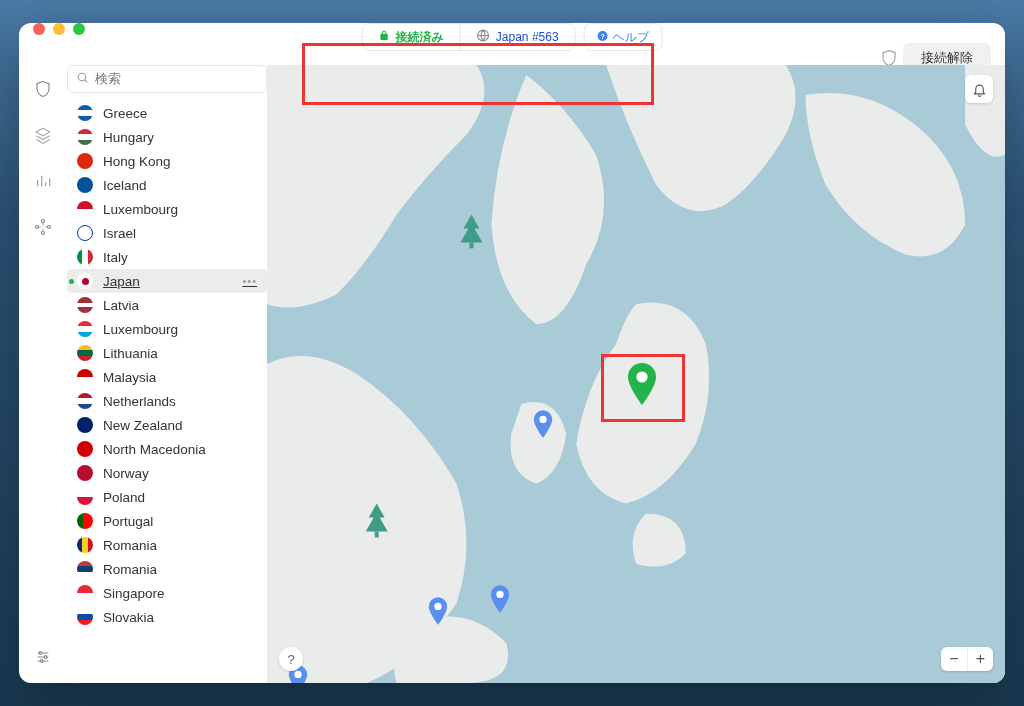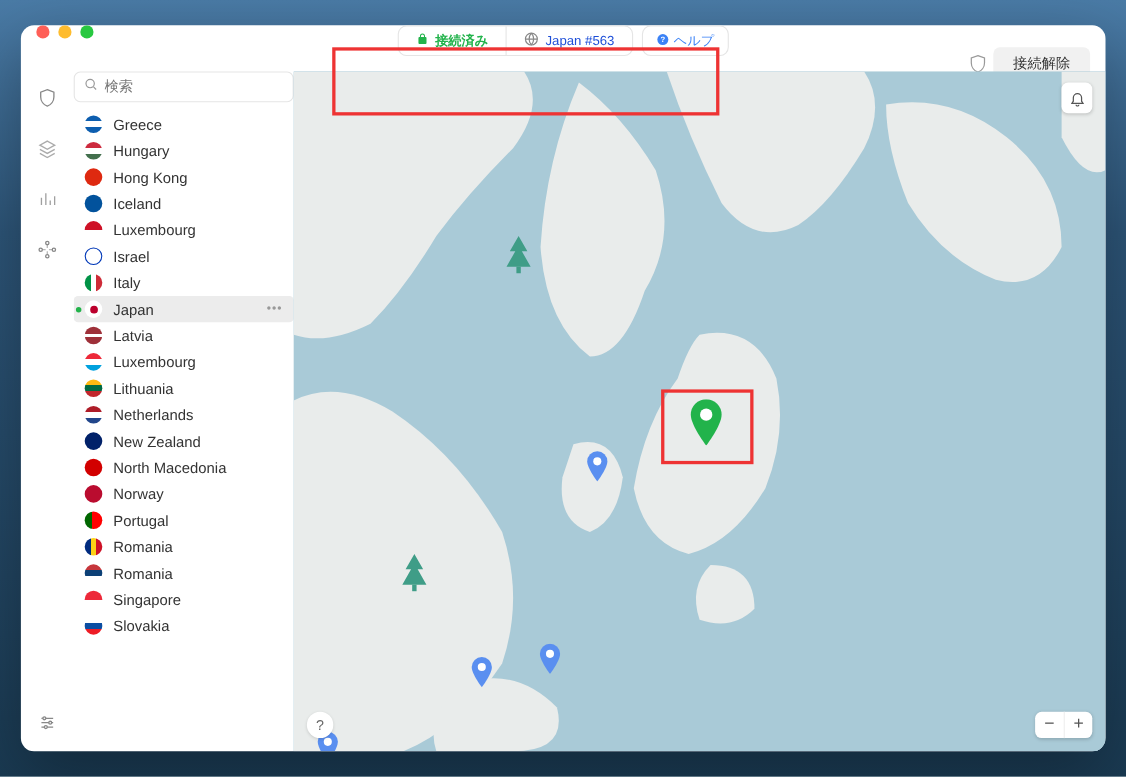--- a/index.html
+++ b/index.html
@@ -154,21 +154,21 @@
   display: flex;
   align-items: center;
   gap: 10px;
   padding: 4px 10px;
   font-size: 13.5px;
   color: #333;
   cursor: pointer;
   border-radius: 4px;
   position: relative;
 }
-.country-item.selected { background: #ececec; }
+.country-item.selected { background: #ececec; text-decoration: underline; }
 .country-item .conn-dot {
   width: 5px; height: 5px; border-radius: 50%; background:#22b34b;
   position:absolute; left:2px;
 }
 .country-item .more { margin-left: auto; color:#999; font-size:11px; letter-spacing:1px; }
 
 .flag {
   width: 16px; height: 16px; border-radius: 50%;
   flex-shrink: 0;
   display: inline-flex; align-items: center; justify-content: center;
@@ -405,34 +405,42 @@
           </div>
           <div class="country-item">
             <span class="flag f-lu"></span>
             <span>Luxembourg</span>
           </div>
           <div class="country-item">
             <span class="flag f-lt"></span>
             <span>Lithuania</span>
           </div>
           <div class="country-item">
+            <span class="flag f-my"></span>
+            <span>Malaysia</span>
+          </div>
+          <div class="country-item">
             <span class="flag f-nl"></span>
             <span>Netherlands</span>
           </div>
           <div class="country-item">
             <span class="flag f-nz"></span>
             <span>New Zealand</span>
           </div>
           <div class="country-item">
             <span class="flag f-mk"></span>
             <span>North Macedonia</span>
           </div>
           <div class="country-item">
             <span class="flag f-no"></span>
             <span>Norway</span>
+          </div>
+          <div class="country-item">
+            <span class="flag f-pl"></span>
+            <span>Poland</span>
           </div>
           <div class="country-item">
             <span class="flag f-pt"></span>
             <span>Portugal</span>
           </div>
           <div class="country-item">
             <span class="flag f-ro"></span>
             <span>Romania</span>
           </div>
           <div class="country-item">

